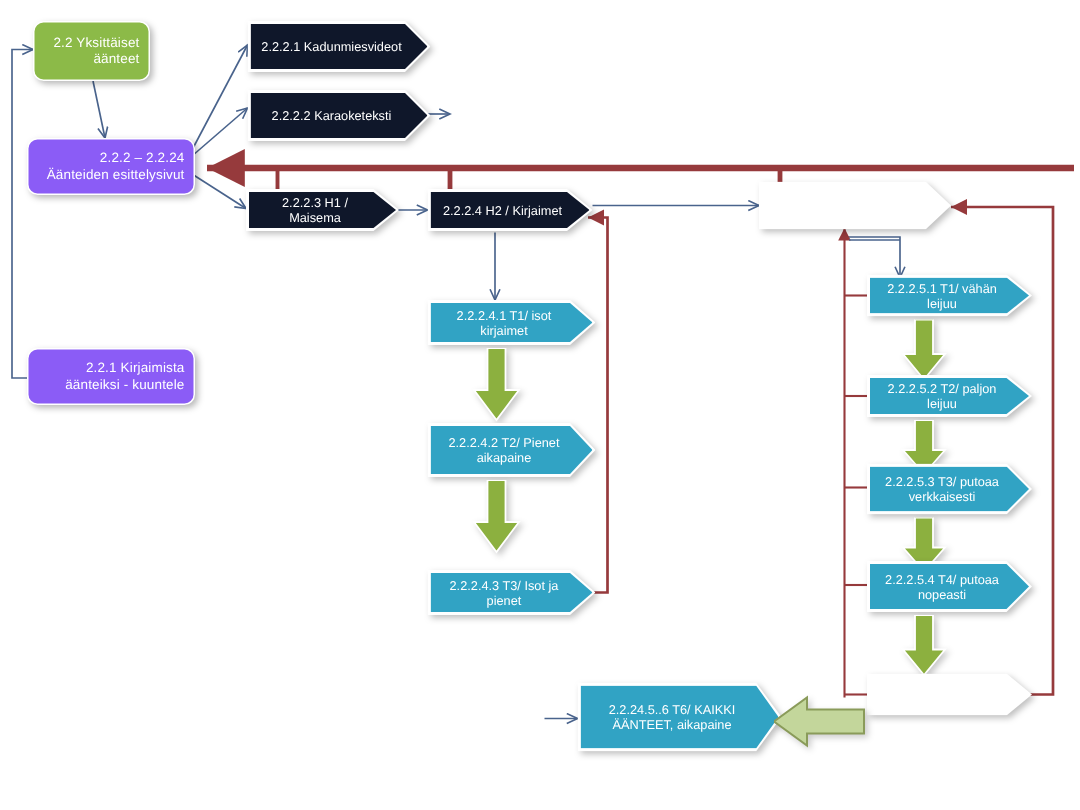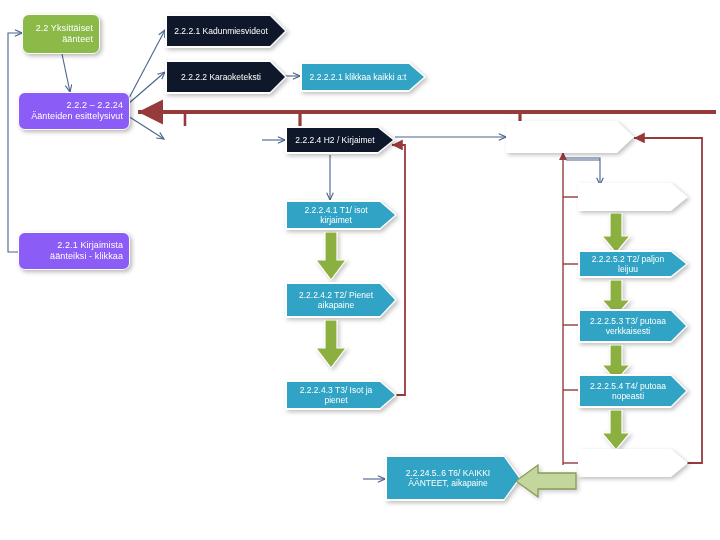--- a/index.html
+++ b/index.html
@@ -151,44 +151,44 @@
 
   <div class="node rect green fs95" style="left:22px;top:14px;width:78px;height:40px;">
     <span class="lbl">2.2 Yksittäiset äänteet</span>
   </div>
 
   <div class="node rect purple fs95" style="left:18px;top:92px;width:112px;height:38px;">
     <span class="lbl">2.2.2 – 2.2.24 Äänteiden esittelysivut</span>
   </div>
 
   <div class="node rect purple fs95" style="left:18px;top:232px;width:112px;height:38px;">
-    <span class="lbl">2.2.1 Kirjaimista äänteiksi - klikkaa</span>
+    <span class="lbl">2.2.1 Kirjaimista äänteiksi - kuuntele</span>
   </div>
 
   <div class="chev-wrap" style="left:165px;top:14px;width:122px;height:34px;">
     <div class="outline"></div>
     <div class="fill orange fs9">
       <span class="lbl">2.2.2.1 Kadunmiesvideot</span>
     </div>
   </div>
 
   <div class="chev-wrap" style="left:165px;top:60px;width:122px;height:34px;">
     <div class="outline"></div>
     <div class="fill orange fs9">
       <span class="lbl">2.2.2.2 Karaoketeksti</span>
     </div>
   </div>
 
-  <div class="chev-wrap" style="left:300px;top:62px;width:126px;height:30px;">
-    <div class="outline"></div>
-    <div class="fill blue fs9">
-      <span class="lbl">2.2.2.2.1  klikkaa kaikki a:t</span>
-    </div>
-  </div>
-
+
+  <div class="chev-wrap" style="left:164px;top:126px;width:102px;height:28px;">
+    <div class="outline"></div>
+    <div class="fill orange fs9">
+      <span class="lbl">2.2.2.3 H1 / Maisema</span>
+    </div>
+  </div>
 
   <div class="chev-wrap" style="left:285px;top:126px;width:110px;height:28px;">
     <div class="outline"></div>
     <div class="fill orange fs9">
       <span class="lbl">2.2.2.4 H2 / Kirjaimet</span>
     </div>
   </div>
 
   <div class="chev-wrap" style="left:506px;top:121px;width:128px;height:32px;">
     <div class="outline"></div>
@@ -218,20 +218,23 @@
 
   <div class="chev-wrap" style="left:285px;top:380px;width:112px;height:30px;">
     <div class="outline"></div>
     <div class="fill blue fs9">
       <span class="lbl">2.2.2.4.3 T3/ Isot ja pienet</span>
     </div>
   </div>
 
   <div class="chev-wrap" style="left:578px;top:183px;width:110px;height:28px;">
     <div class="outline"></div>
+    <div class="fill blue fs9">
+      <span class="lbl">2.2.2.5.1 T1/ vähän leijuu</span>
+    </div>
   </div>
 
   <svg class="garrow" style="left:600px;top:213px;" width="32" height="42" viewBox="0 0 32 42">
     <polygon points="10,0 22,0 22,23 30,23 16,40 2,23 10,23" fill="#8cb03f" stroke="#ffffff" stroke-width="1.2"></polygon>
   </svg>
 
   <div class="chev-wrap" style="left:578px;top:250px;width:110px;height:28px;">
     <div class="outline"></div>
     <div class="fill blue fs9">
       <span class="lbl">2.2.2.5.2 T2/ paljon leijuu</span>

